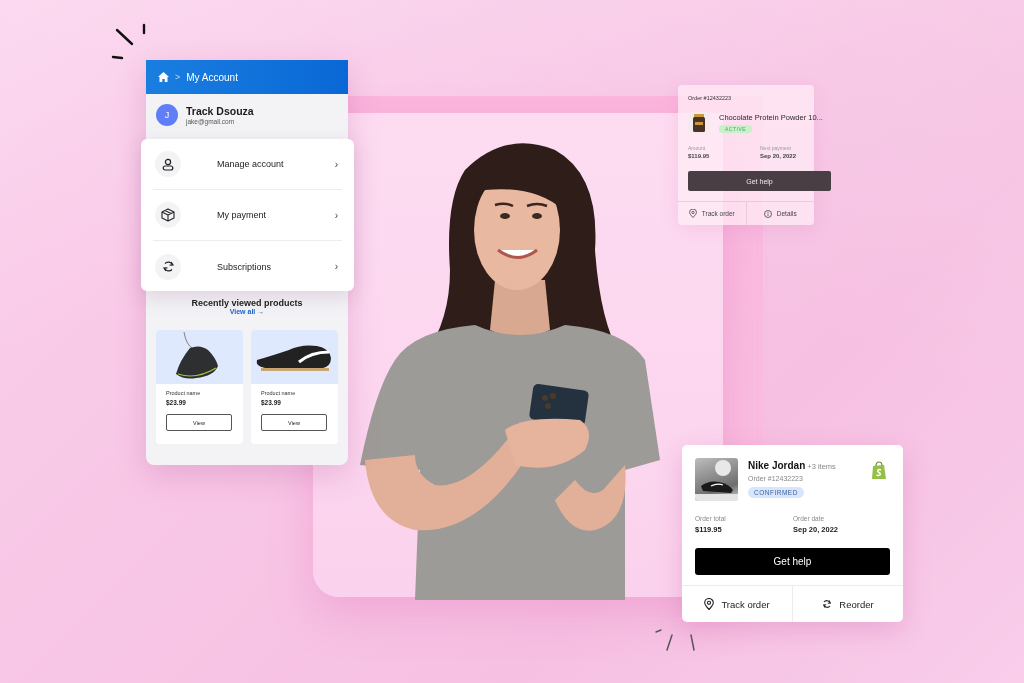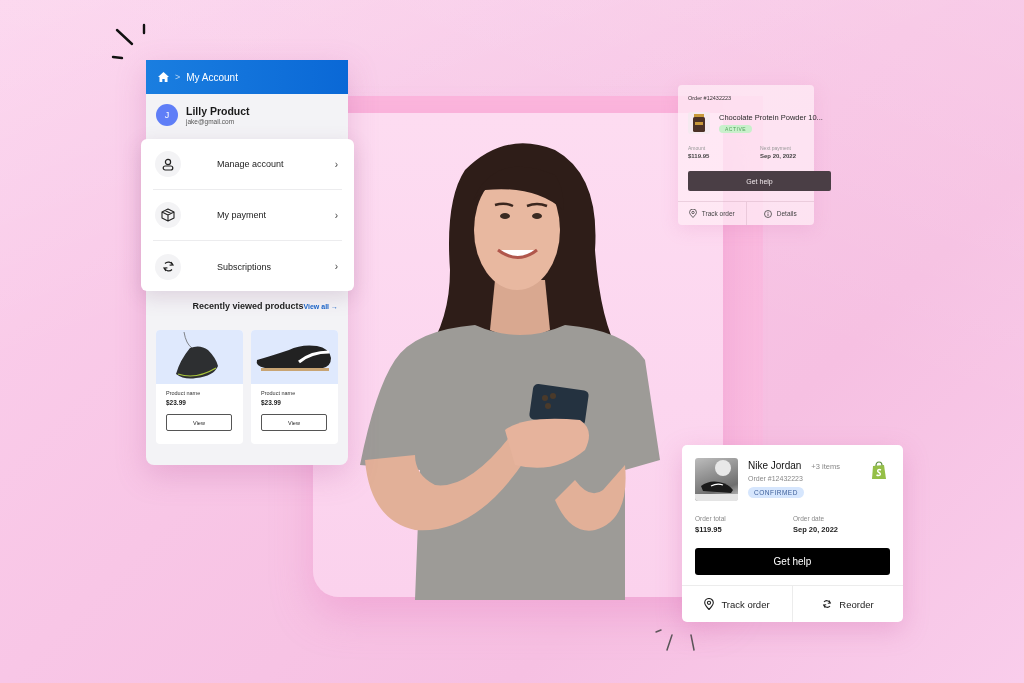--- a/index.html
+++ b/index.html
@@ -67,21 +67,21 @@
   }
   .menu-item:last-child { border-bottom: none; }
   .menu-icon {
     width: 26px; height: 26px; border-radius: 50%; background: #f3f3f5;
     display: flex; align-items: center; justify-content: center;
   }
   .menu-label { font-size: 9px; color: #222; flex: 1; padding-left: 24px; }
   .chev { font-size: 10px; color: #444; margin-right: 4px; }
 
   .recent { position: absolute; left: 0; top: 238px; width: 202px; padding: 0 10px; }
-  .recent-head { display: flex; justify-content: flex-end; align-items: center; height: 16px; }
+  .recent-head { display: flex; justify-content: center; align-items: center; height: 16px; flex-direction: column; }
   .recent-title { font-size: 9px; font-weight: bold; color: #1f1f1f; }
   .view-all { font-size: 7px; color: #1b63c7; font-weight: bold; }
   .products { display: flex; gap: 8px; margin-top: 16px; }
   .product {
     width: 87px; height: 114px; background: #fff; border-radius: 4px; overflow: hidden;
   }
   .product-img { height: 54px; background: #dfe9fd; position: relative; }
   .product-info { padding: 6px 10px; }
   .product-name { font-size: 5.5px; color: #333; }
   .product-price { font-size: 6.5px; font-weight: bold; color: #222; margin-top: 3px; }
@@ -126,22 +126,22 @@
   .order-card {
     position: absolute; left: 682px; top: 445px; width: 221px; height: 177px;
     background: #fff; border-radius: 5px;
     box-shadow: 0 8px 26px rgba(200, 90, 160, 0.28);
   }
   .order-thumb {
     position: absolute; left: 13px; top: 13px; width: 43px; height: 43px; border-radius: 3px;
     background: linear-gradient(160deg, #bdbdbd, #6e6e6e 70%, #d8d8d8); overflow: hidden;
   }
   .order-title { position: absolute; left: 66px; top: 15px; font-size: 10px; color: #111; white-space: nowrap; }
-  .order-title b { font-weight: normal; text-align: right; }
-  .order-title span { font-size: 7.5px; color: #888; margin-left: 10px; }
+  .order-title b { font-weight: bold; text-align: right; }
+  .order-title span { font-size: 7.5px; color: #888; margin-left: 2px; }
   .order-num { position: absolute; left: 66px; top: 30px; font-size: 7px; color: #888; }
   .order-badge {
     position: absolute; left: 66px; top: 42px; padding: 2px 6px; border-radius: 7px;
     background: #d6e6fd; color: #3e5f9a; font-size: 6.5px; letter-spacing: 0.5px;
   }
   .shopify { position: absolute; right: 16px; top: 16px; }
   .order-meta { position: absolute; top: 70px; }
   .order-meta .meta-label { font-size: 6.5px; color: #888; }
   .order-meta .meta-val { font-size: 7.5px; color: #222; margin-top: 3px; }
   .order-help {
@@ -212,21 +212,21 @@
   <div class="acct-header">
     <svg width="11" height="10" viewBox="0 0 11 10">
       <path d="M5.5 0 L11 5 L9.5 5 L9.5 10 L6.7 10 L6.7 7 L4.3 7 L4.3 10 L1.5 10 L1.5 5 L0 5Z" fill="#fff"></path>
     </svg>
     <span class="crumb-sep">&gt;</span>
     <span class="crumb">My Account</span>
   </div>
   <div class="acct-user">
     <div class="avatar">J</div>
     <div>
-      <div class="user-name">Lilly Product</div>
+      <div class="user-name">Track Dsouza</div>
       <div class="user-email">jake@gmail.com</div>
     </div>
   </div>
 
   <div class="menu-card">
     <div class="menu-item">
       <div class="menu-icon">
         <svg width="12" height="13" viewBox="0 0 12 13">
             <circle cx="6" cy="4" r="2.6" fill="none" stroke="#222" stroke-width="1.2"></circle>
             <rect x="1.2" y="8" width="9.6" height="4" rx="2" fill="none" stroke="#222" stroke-width="1.2"></rect>

